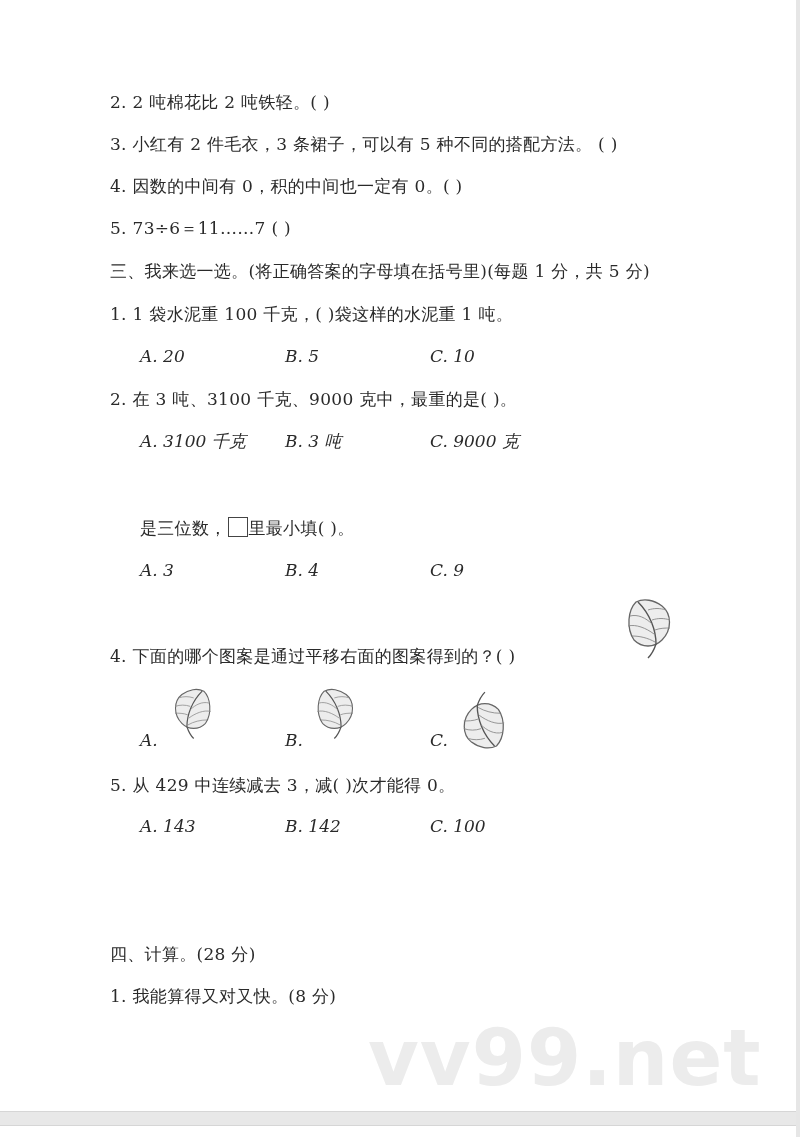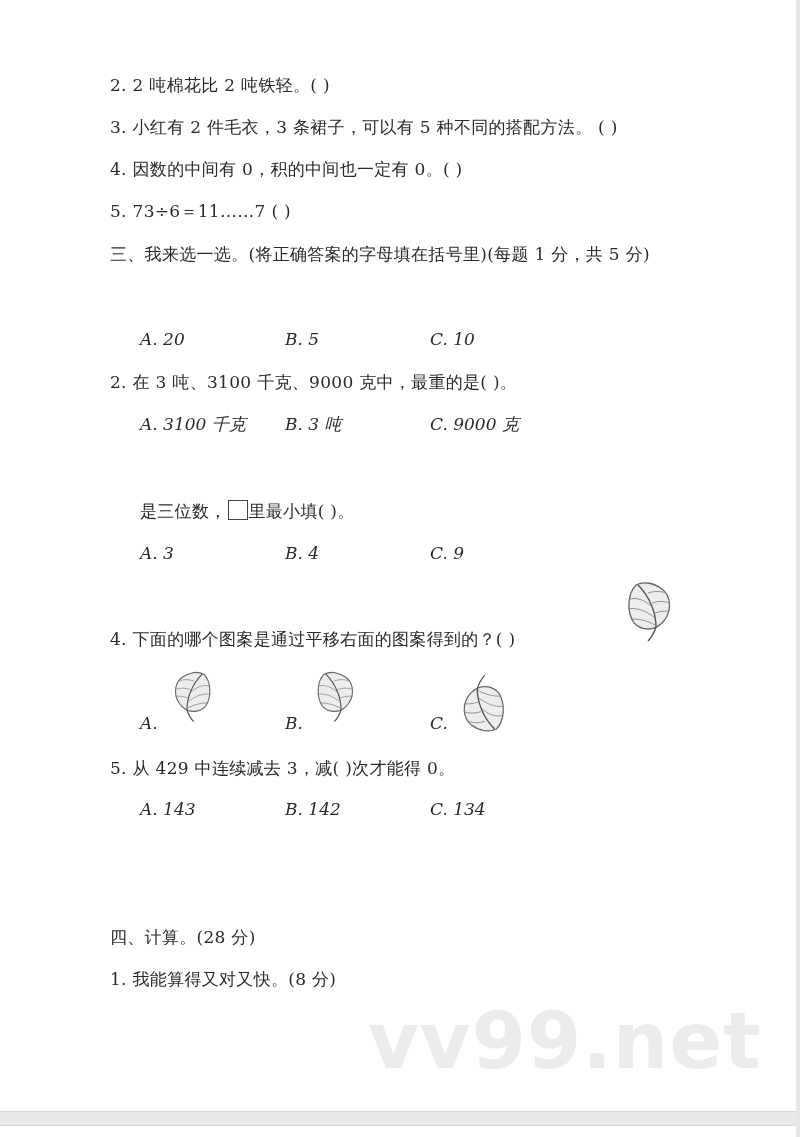--- a/index.html
+++ b/index.html
@@ -2,21 +2,21 @@
 <html><head>
 <meta charset="utf-8">
 <style>
   html, body { margin: 0; padding: 0; }
   body {
     width: 800px; height: 1137px; position: relative; overflow: hidden;
     background: #ffffff;
     font-family: "DejaVu Serif", "Liberation Serif", serif;
     color: #2a2a2a;
   }
-  .page { position: absolute; left: 0; top: 1px; width: 640px; height: 1110px; background: #fff; }
+  .page { position: absolute; left: 0; top: 18px; width: 640px; height: 1110px; background: #fff; }
   .right-edge { position: absolute; right: 0; top: 0; width: 4px; height: 1137px; background: #e6e6e6; }
   .bottom-band { position: absolute; left: 0; top: 1111px; width: 796px; height: 13px; background: #e8e8e8; border-top: 1px solid #d6d6d6; border-bottom: 1px solid #d6d6d6; }
   .line { position: absolute; left: 110px; font-size: 17px; line-height: 22px; white-space: nowrap; letter-spacing: 0.3px; }
   .opt { position: absolute; font-size: 17px; line-height: 22px; white-space: nowrap; font-style: italic; }
   .box {
     display: inline-block; width: 20px; height: 20px; border: 1.3px solid #444;
     vertical-align: -3px; margin: 0 1px; box-sizing: border-box;
   }
   .leaf { position: absolute; }
   .watermark {
@@ -43,20 +43,24 @@
     <span>4.</span>
     <span>因数的中间有 0，积的中间也一定有 0。(      )</span>
   </div>
   <div class="line" style="top:199px">
     <span>5.</span>
     <span>73÷6＝11……7   (      )</span>
   </div>
 
   <div class="line" style="top:242px">三、我来选一选。(将正确答案的字母填在括号里)(每题 1 分，共 5 分)</div>
 
+  <div class="line" style="top:285px">
+    <span>1.</span>
+    <span>1 袋水泥重 100 千克，(      )袋这样的水泥重 1 吨。</span>
+  </div>
   <div class="opt" style="left:140px;top:327px"><span>A.</span>&nbsp;<span>20</span></div>
   <div class="opt" style="left:285px;top:327px"><span>B.</span>&nbsp;<span>5</span></div>
   <div class="opt" style="left:430px;top:327px"><span>C.</span>&nbsp;<span>10</span></div>
 
   <div class="line" style="top:370px">
     <span>2.</span>
     <span>在 3 吨、3100 千克、9000 克中，最重的是(      )。</span>
   </div>
   <div class="opt" style="left:140px;top:412px"><span>A.</span>&nbsp;<span>3100 千克</span></div>
   <div class="opt" style="left:285px;top:412px"><span>B.</span>&nbsp;<span>3 吨</span></div>
@@ -104,21 +108,21 @@
       <path d="M6 18 C14 16, 22 20, 28 26 M4 28 C12 26, 22 30, 30 36 M8 38 C16 38, 24 40, 31 44 M24 12 C30 10, 36 10, 42 12 M28 22 C34 20, 40 20, 46 22 M31 32 C36 30, 42 30, 46 30" fill="none" stroke="#888" stroke-width="0.9"></path>
     </g>
   </svg>
 
   <div class="line" style="top:756px">
     <span>5.</span>
     <span>从 429 中连续减去 3，减(      )次才能得 0。</span>
   </div>
   <div class="opt" style="left:140px;top:797px"><span>A.</span>&nbsp;<span>143</span></div>
   <div class="opt" style="left:285px;top:797px"><span>B.</span>&nbsp;<span>142</span></div>
-  <div class="opt" style="left:430px;top:797px"><span>C.</span>&nbsp;<span>134</span></div>
+  <div class="opt" style="left:430px;top:797px"><span>C.</span>&nbsp;<span>100</span></div>
 
   <div class="line" style="top:925px">四、计算。(28 分)</div>
   <div class="line" style="top:967px">
     <span>1.</span>
     <span>我能算得又对又快。(8 分)</span>
   </div>
 
   <div class="watermark">vv99.net</div>
 </div>
 

